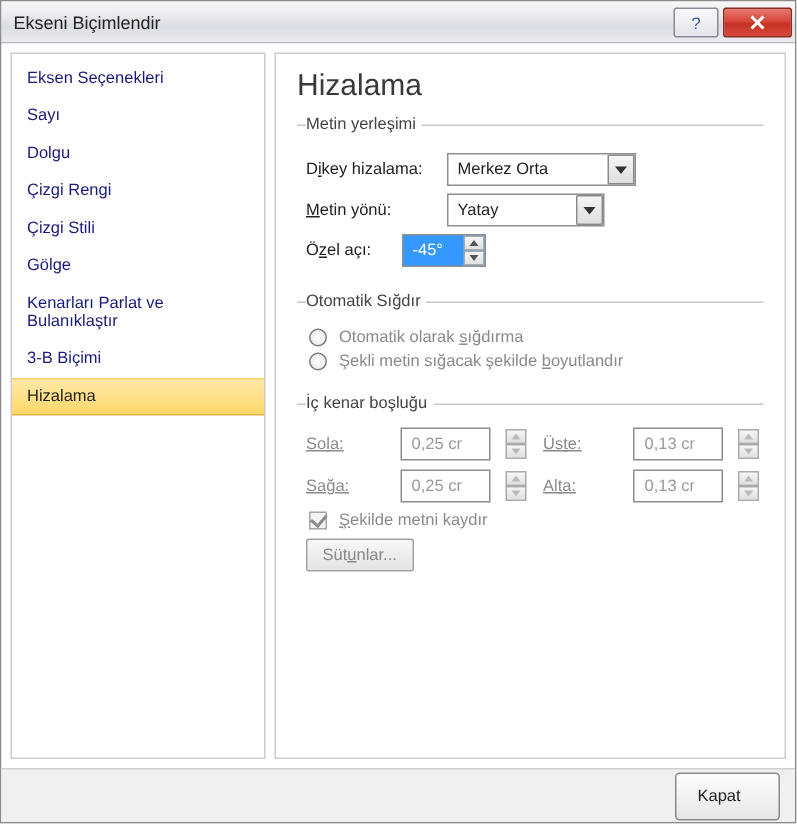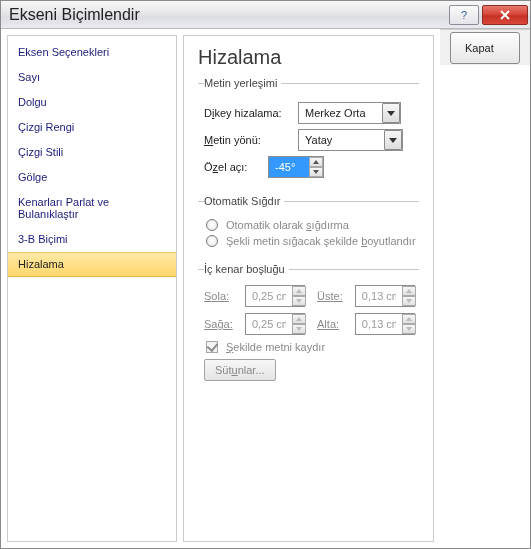--- a/index.html
+++ b/index.html
@@ -1,28 +1,28 @@
 <!DOCTYPE html>
 <html><head>
 <meta charset="utf-8">
 <style>
   * { box-sizing: border-box; font-family: "Segoe UI", Tahoma, sans-serif; font-size: 11px; }
   body { margin:0; background:#dcdcdc; width:531px; height:549px; overflow:hidden; }
   .window { width:531px; height:549px; background:#fff; border:1px solid #8a8a8a; display:flex; flex-direction:column; }
   
   .titlebar { height:28px; background:linear-gradient(#f8f8f8,#e6e6ea 45%,#dcdde3 60%,#eaeaef); border-bottom:1px solid #b8b8c0; display:flex; align-items:center; padding:0 0 0 8px; }
-  .titlebar .title { color:#222; font-size:16px; }
+  .titlebar .title { color:#222; font-size:12px; }
   .titlebar .spacer { flex:1; }
   .tb-btn { width:30px; height:20px; border:1px solid #8c8c98; border-radius:2px; margin-left:3px; display:flex; align-items:center; justify-content:center; background:linear-gradient(#fafafa,#e4e4ea); color:#333; }
   .tb-close { width:46px; height:20px; background:linear-gradient(#e67a6f,#d9463a 45%,#c53125 55%,#d9463a); border:1px solid #8b2f26; border-radius:2px; margin-left:3px; margin-right:2px; display:flex; align-items:center; justify-content:center; }
   .tb-close svg { display:block; }
   .tb-help svg { display:block; }
 
   
-  .body { flex:1; display:flex; flex-direction:row; background:#fff; }
+  .body { flex:1; display:flex; flex-direction:column; background:#fff; }
   .content { flex:1; display:flex; padding:6px; gap:6px; }
   .sidebar { width:170px; border:1px solid #ccc; background:#fff; padding:4px 0; }
   .side-item { padding:6px 10px 7px 10px; color:#1a1a7a; cursor:pointer; }
   .side-item.selected { background:linear-gradient(#ffe9a6,#ffd86b); border-top:1px solid #f0c95b; border-bottom:1px solid #e0b844; color:#222; padding-top:5px; padding-bottom:6px; }
   .main { flex:1; border:1px solid #ccc; padding:10px 14px 10px 14px; position:relative; }
   h1.pane-title { font-size:20px; font-weight:normal; color:#3a3a3a; margin:0 0 6px 0; }
 
   fieldset.group { border:none; border-top:1px solid #c7c7c7; margin:8px 0 0 0; padding:8px 2px 4px 6px; }
   fieldset.group > legend { padding:0 4px 0 0; color:#444; }
 
@@ -96,21 +96,21 @@
 
       <div class="main">
         <h1 class="pane-title">Hizalama</h1>
 
         <fieldset class="group">
           <legend>Metin yerleşimi</legend>
 
           <div class="row">
             <label class="lbl"><span>D</span><u>i</u><span>key hizalama:</span></label>
             <div class="select">
-              <input class="sel-field" style="width: 103px;" readonly="" value="Merkez Orta">
+              <input class="sel-field" style="width: 126px;" readonly="" value="Merkez Orta">
               <div class="sel-btn"></div>
             </div>
           </div>
 
           <div class="row">
             <label class="lbl"><span></span><u>M</u><span>etin yönü:</span></label>
             <div class="select">
               <input class="sel-field" style="width: 105px;" readonly="" value="Yatay">
               <div class="sel-btn"></div>
             </div>

